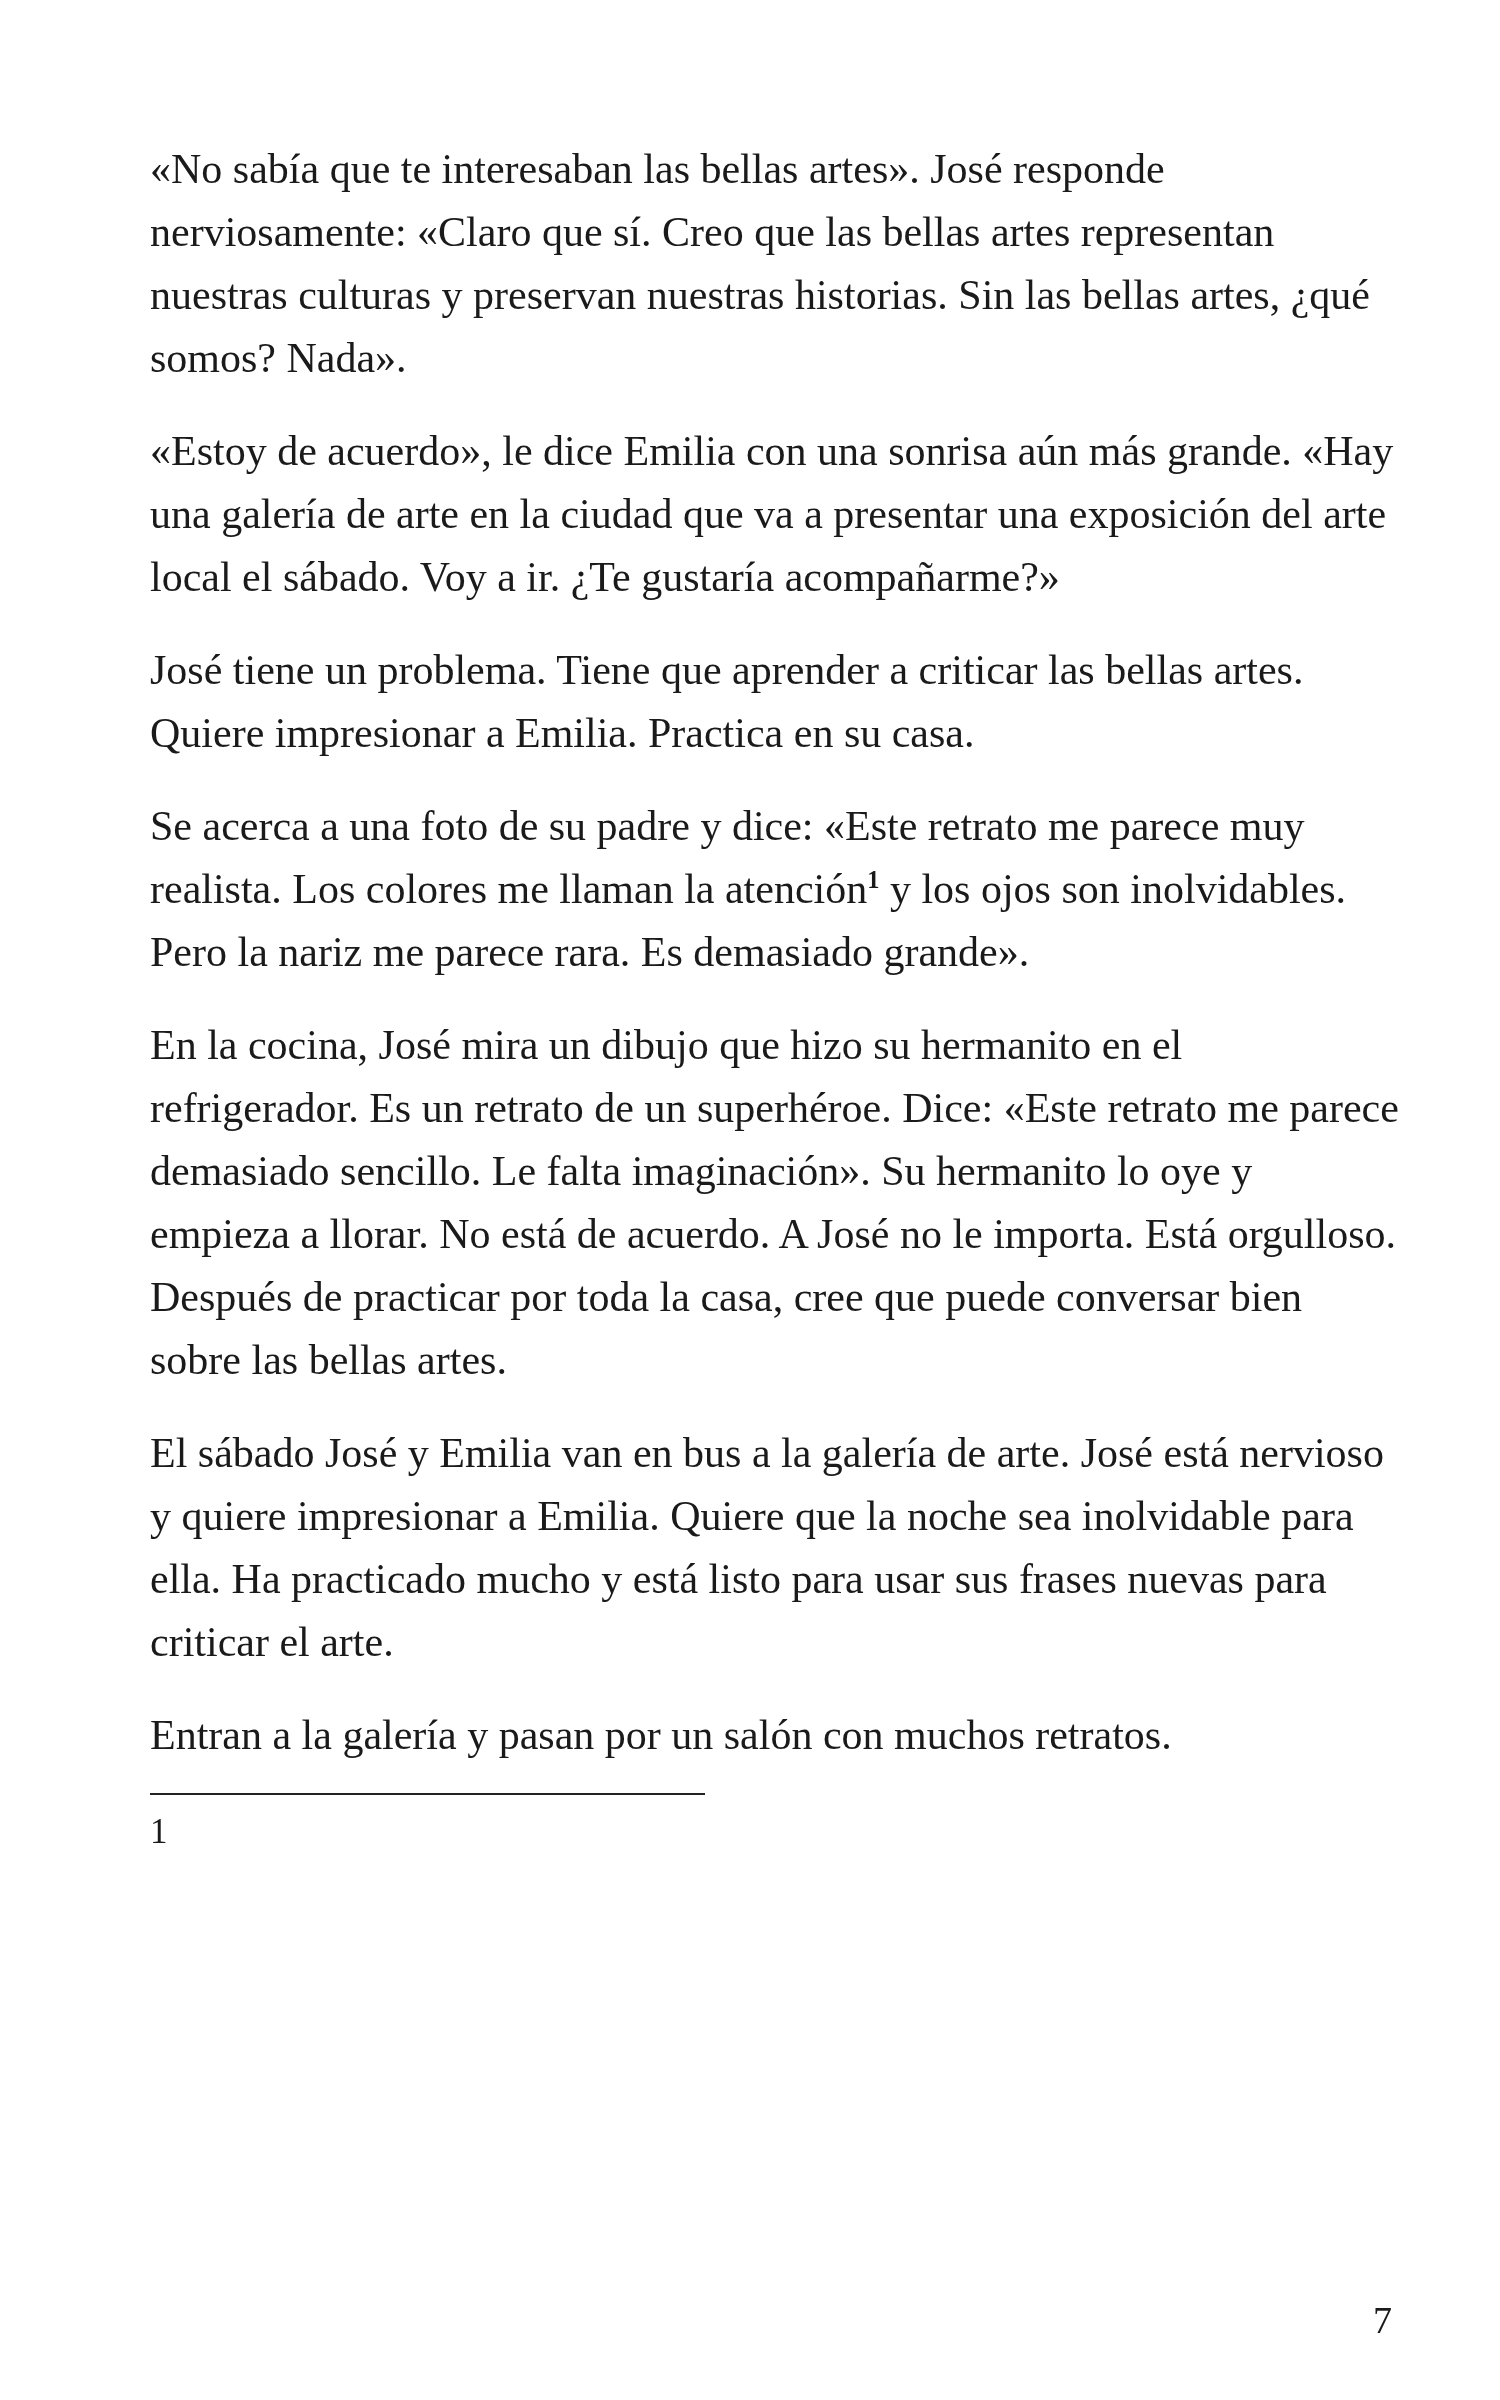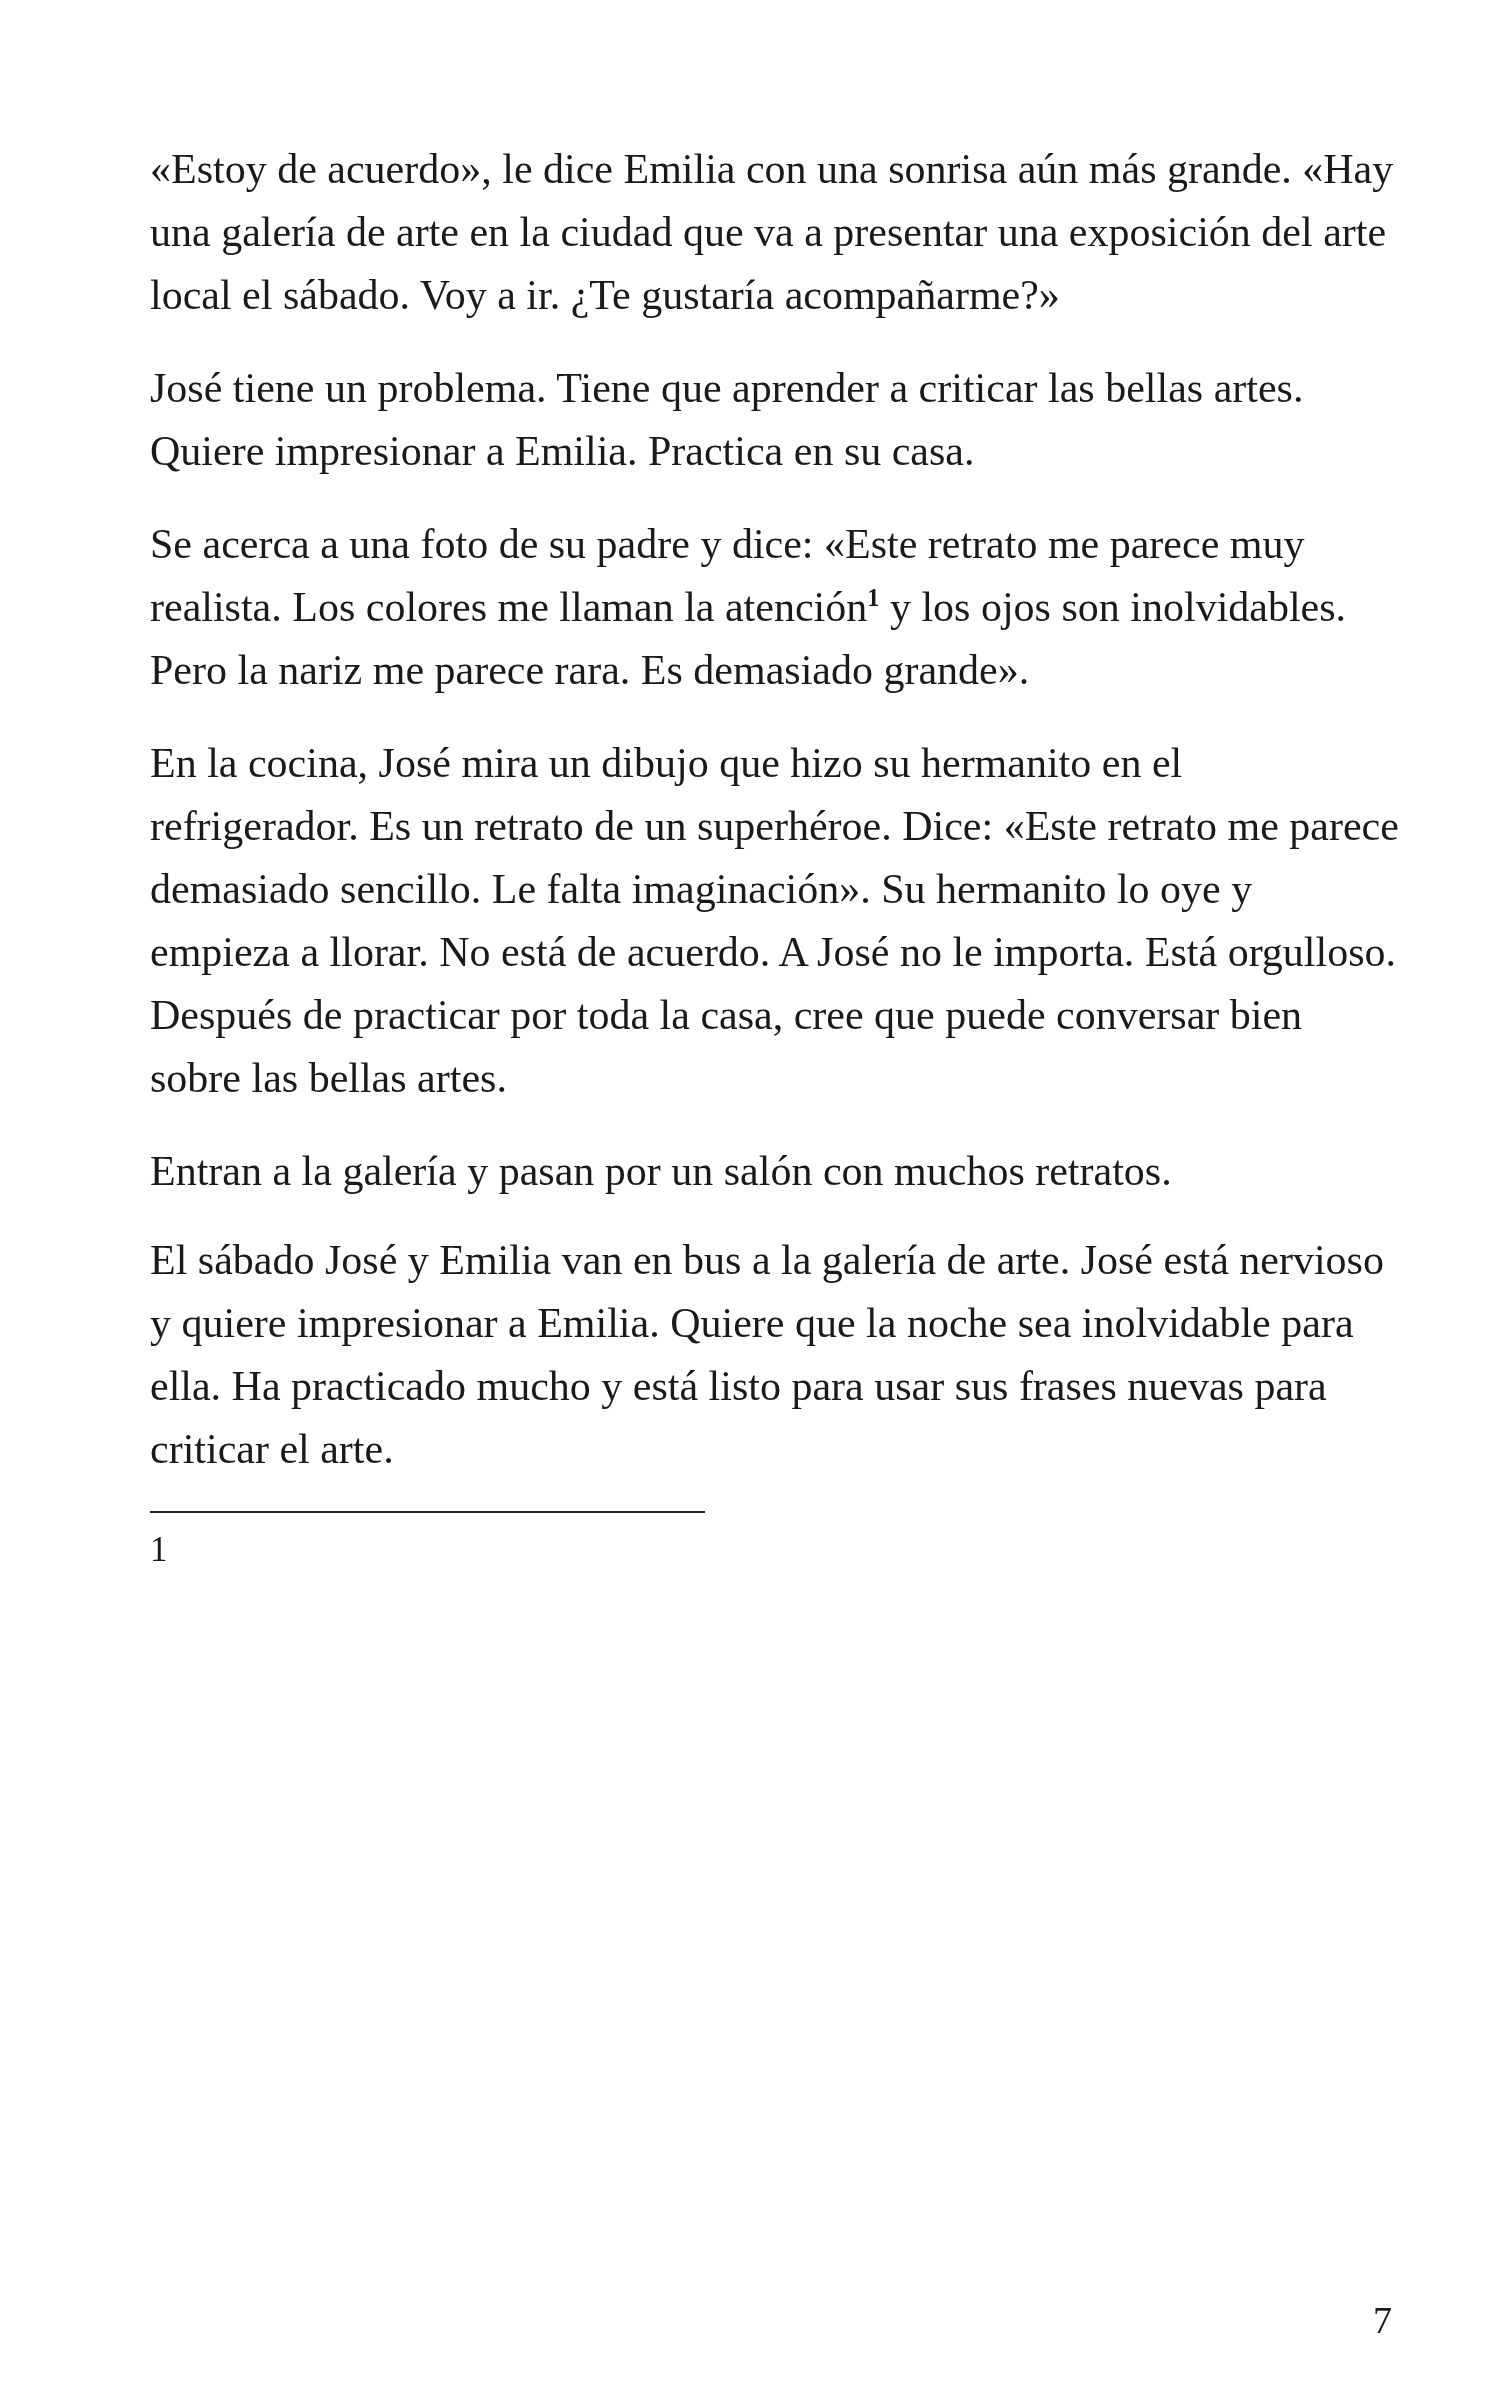--- a/index.html
+++ b/index.html
@@ -59,33 +59,34 @@
     font-size: 38px;
   }
 </style>
 </head>
 <body>
 
 <div class="page">
 
   <div class="text-block">
 
+    <p class="para">«No sabía que te interesaban las bellas artes». José responde nerviosamente: «Claro que sí. Creo que las bellas artes representan nuestras culturas y preservan nuestras historias. Sin las bellas artes, ¿qué somos? Nada».</p>
 
     <p class="para">«Estoy de acuerdo», le dice Emilia con una sonrisa aún más grande. «Hay una galería de arte en la ciudad que va a presentar una exposición del arte local el sábado. Voy a ir. ¿Te gustaría acompañarme?»</p>
 
 
     <p class="para">José tiene un problema. Tiene que aprender a criticar las bellas artes. Quiere impresionar a Emilia. Practica en su casa.</p>
 
     <p class="para"><span>Se acerca a una foto de su padre y dice: «Este retrato me parece muy realista. Los colores </span><strong>me llaman la atención</strong><sup class="fn-ref">1</sup><span> y los ojos son inolvidables. Pero la nariz me parece rara. Es demasiado grande».</span></p>
 
     <p class="para">En la cocina, José mira un dibujo que hizo su hermanito en el refrigerador. Es un retrato de un superhéroe. Dice: «Este retrato me parece demasiado sencillo. Le falta imaginación». Su hermanito lo oye y empieza a llorar. No está de acuerdo. A José no le importa. Está orgulloso. Después de practicar por toda la casa, cree que puede conversar bien sobre las bellas artes.</p>
 
+    <p class="para">El sábado José y Emilia van en bus a la galería de arte. José está nervioso y quiere impresionar a Emilia. Quiere que la noche sea inolvidable para ella. Ha practicado mucho y está listo para usar sus frases nuevas para criticar el arte.</p>
+
     <p class="para last">Entran a la galería y pasan por un salón con muchos retratos.</p>
-
-    <p class="para">El sábado José y Emilia van en bus a la galería de arte. José está nervioso y quiere impresionar a Emilia. Quiere que la noche sea inolvidable para ella. Ha practicado mucho y está listo para usar sus frases nuevas para criticar el arte.</p>
 
     <div class="footnote-rule"></div>
 
     <div class="footnote">
       <span>1</span>
     </div>
 
   </div>
 
   <div class="page-number">7</div>

